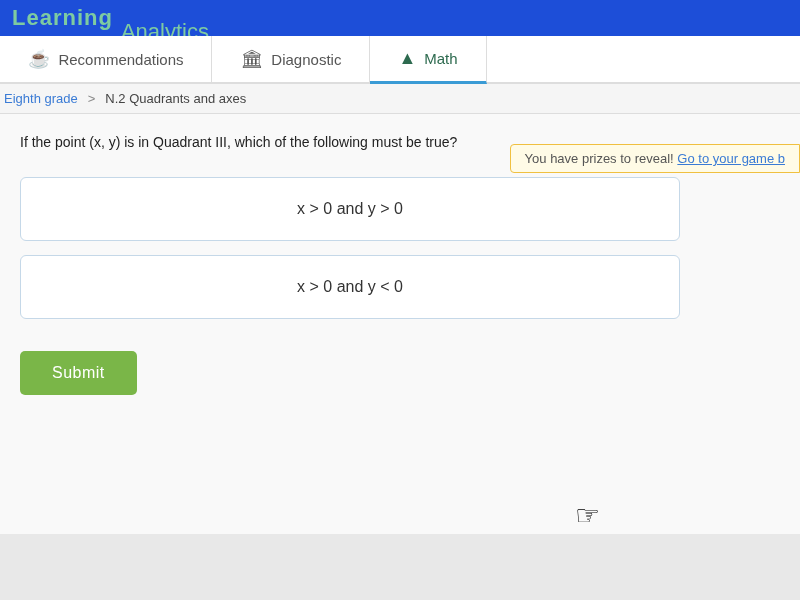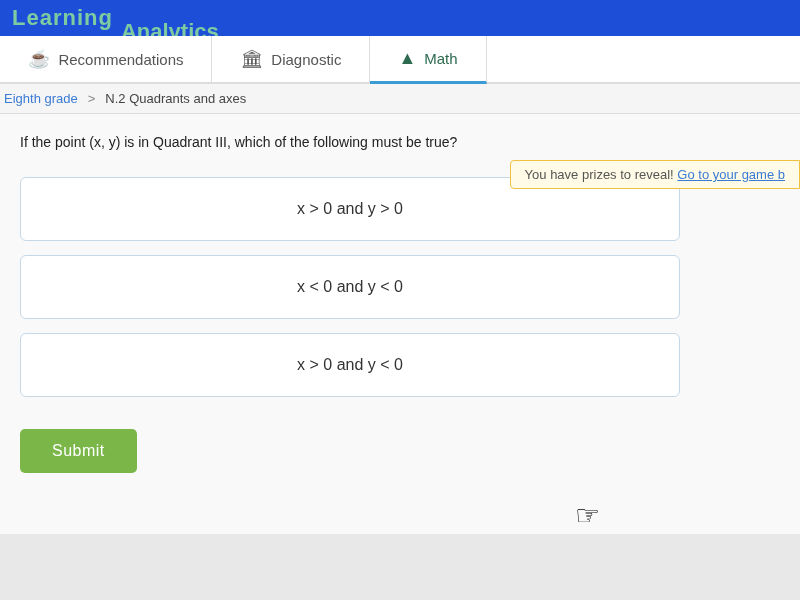--- a/index.html
+++ b/index.html
@@ -23,21 +23,21 @@
     }
     .top-nav-title {
       color: #7ecba1;
       font-size: 22px;
       font-weight: bold;
       letter-spacing: 1px;
     }
     .top-nav-analytics {
       color: #7ecba1;
       font-size: 22px;
-      font-weight: bold;
+      font-weight: normal;
       margin-left: 8px;
       margin-top: 28px;
     }
 
     
     .tab-bar {
       background: #fff;
       display: flex;
       align-items: stretch;
       height: 48px;
@@ -78,21 +78,21 @@
       color: #888;
     }
     .breadcrumb-link {
       color: #3a7bd5;
       cursor: pointer;
     }
 
     
     .prize-banner {
       position: absolute;
-      top: 160px;
+      top: 144px;
       right: 0;
       background: #fffbe6;
       border: 1px solid #f0c040;
       border-radius: 4px 0 0 4px;
       padding: 6px 14px;
       font-size: 13px;
       color: #555;
       z-index: 10;
       max-width: 320px;
     }
@@ -196,23 +196,20 @@
 </div>
 
 <div class="main-content">
   <div class="question-text">If the point (x, y) is in Quadrant III, which of the following must be true?</div>
 
   <div class="answer-grid">
     <div class="answer-option">
       <span>x &gt; 0 and y &gt; 0</span>
     </div>
     <div class="answer-option">
-      <span>x &lt; 0 and y &lt; 0</span>
-    </div>
-    <div class="answer-option">
       <span>x &gt; 0 and y &lt; 0</span>
     </div>
   </div>
 
   <button class="submit-btn">Submit</button>
 </div>
 
 <div class="cursor-hand">☞</div>
 
 </body></html>

